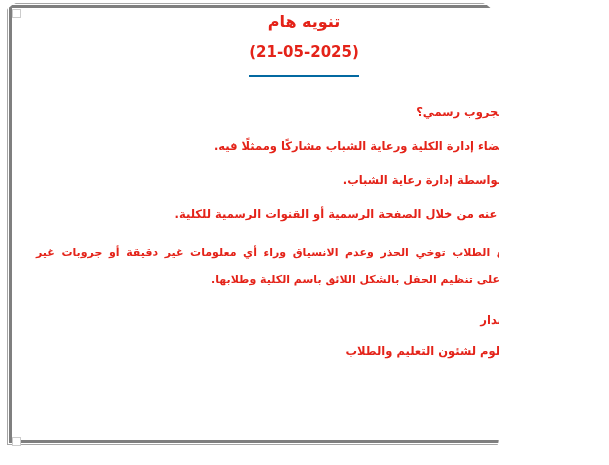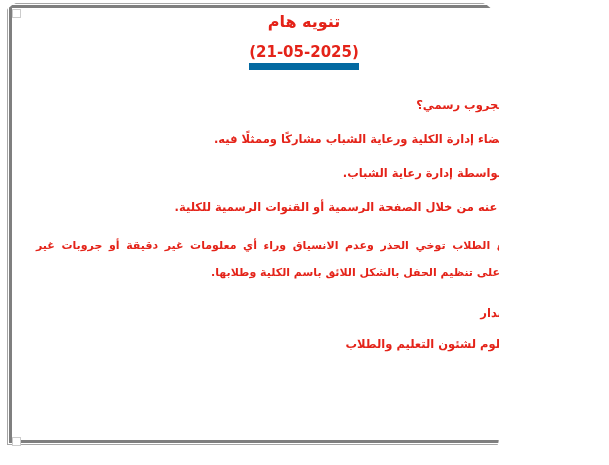--- a/index.html
+++ b/index.html
@@ -56,22 +56,22 @@
     font-size: 16px;
     letter-spacing: 0;
   }
   .date-line {
     margin: 0 0 20px 0;
     text-align: center;
     font-size: 15px;
   }
   .date-line .date-text {
     display: inline-block;
-    border-bottom: 7px solid #0369a1;
-    padding-bottom: 2px;
+    border-bottom: 2px solid #0369a1;
+    padding-bottom: 14px;
     direction: ltr;
     unicode-bidi: embed;
   }
   .para {
     margin: 0 0 6px 0;
     font-size: 11.5px;
     line-height: 26px;
     text-align: justify;
   }
   .single {

